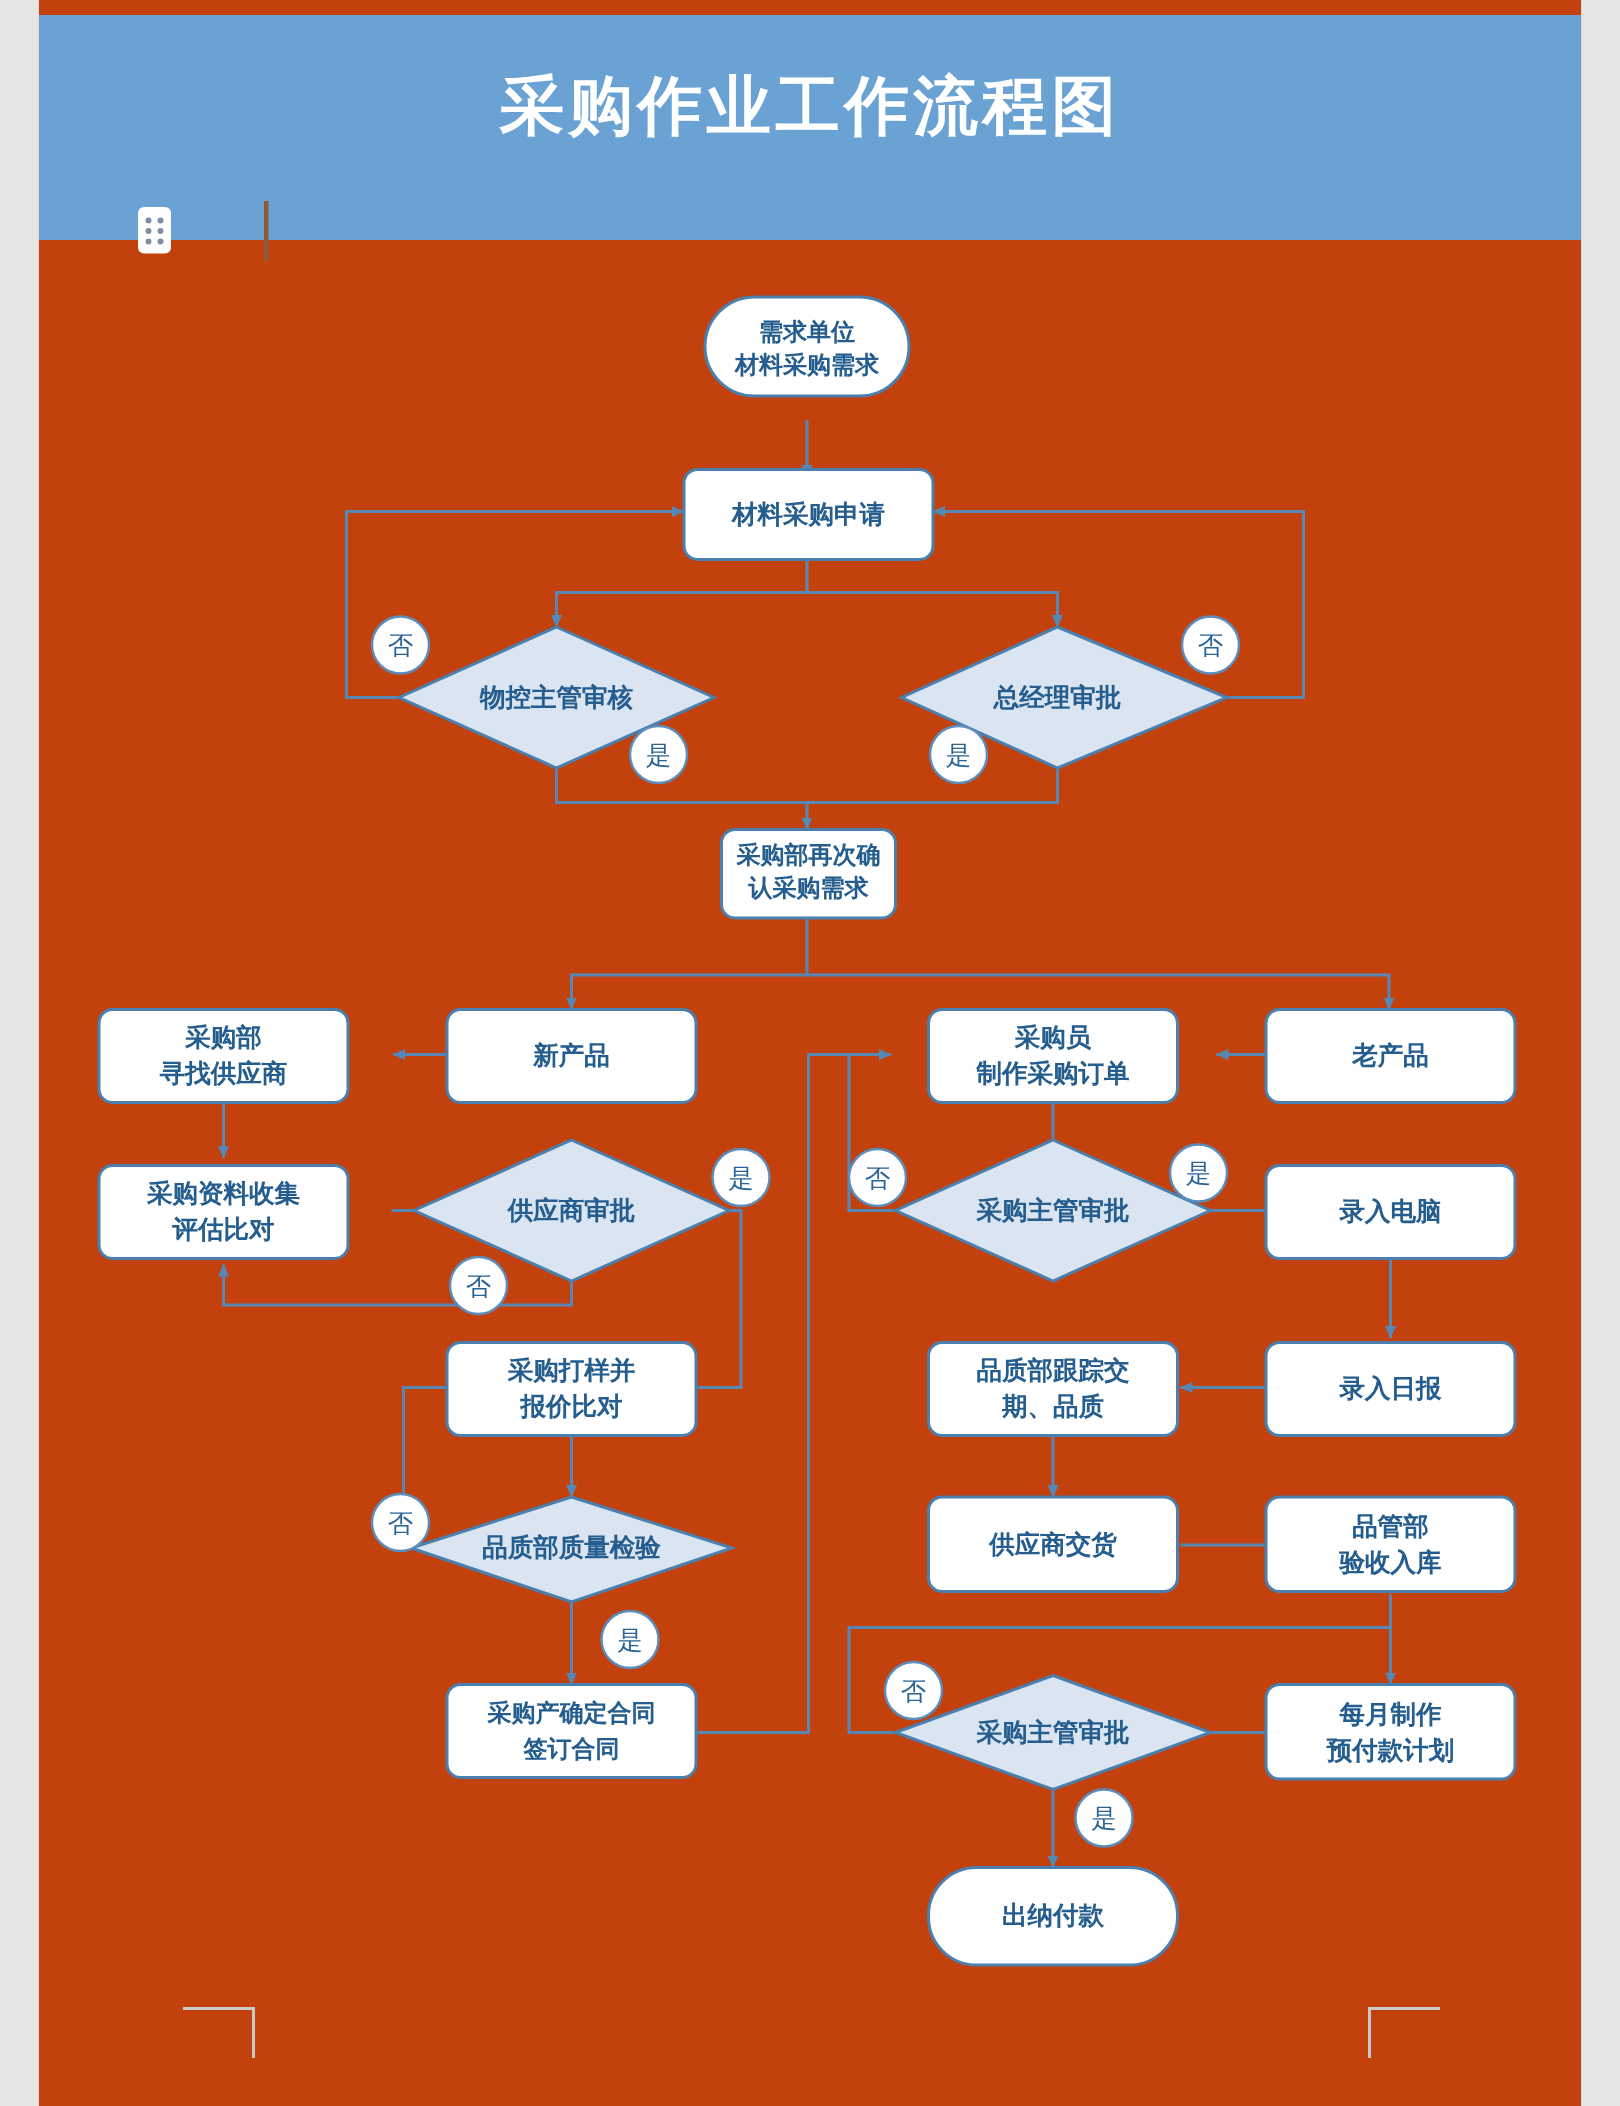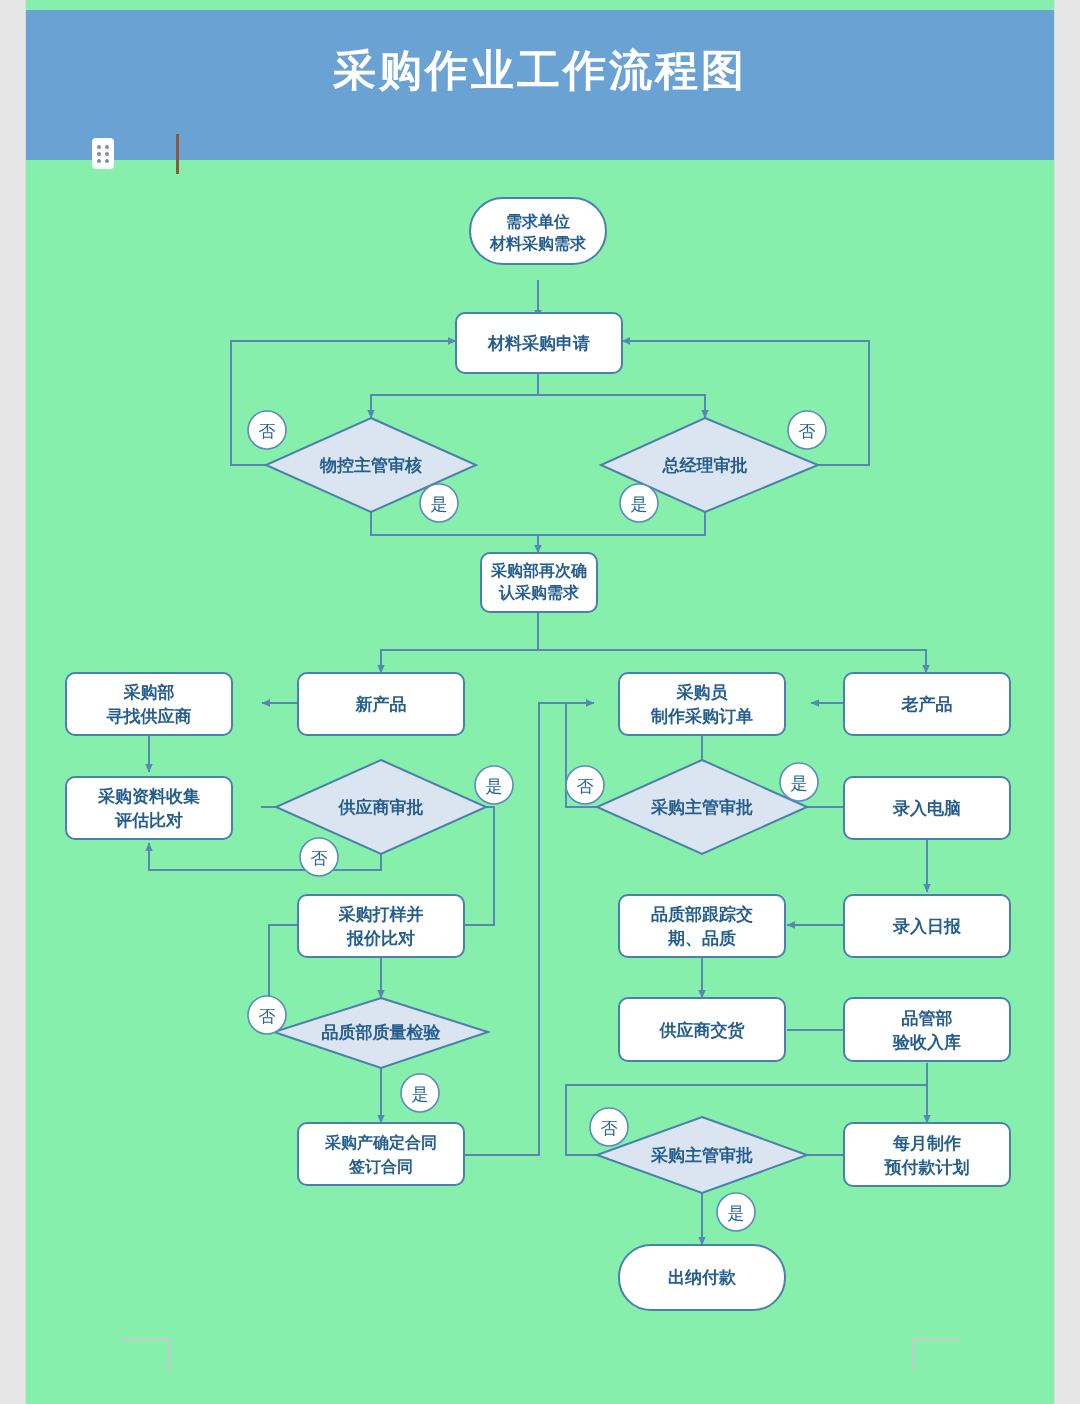--- a/index.html
+++ b/index.html
@@ -6,21 +6,21 @@
   html,body{margin:0;padding:0;}
   body{
     width:1080px;height:1404px;
     background:#e6e6e6;
     font-family:"Liberation Sans","DejaVu Sans",sans-serif;
     overflow:hidden;
   }
   #page{
     position:absolute;left:26px;top:0;
     width:1028px;height:1404px;
-    background:#86efac;
+    background:#c2410c;
     box-shadow:0 0 0 1px #dcdcdc;
   }
   #banner{
     position:absolute;left:0;top:10px;
     width:1028px;height:150px;
     background:#6ba2d4;
   }
   #banner-title{
     position:absolute;left:0;top:32px;width:1028px;
     text-align:center;

